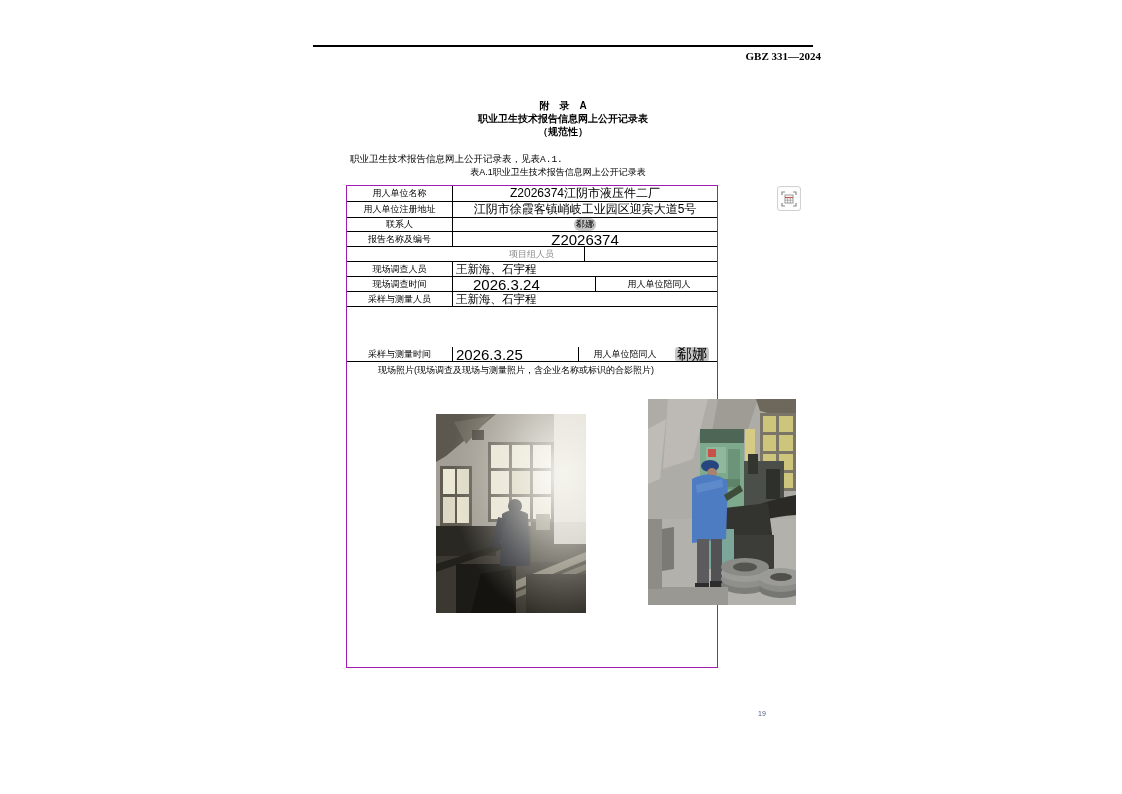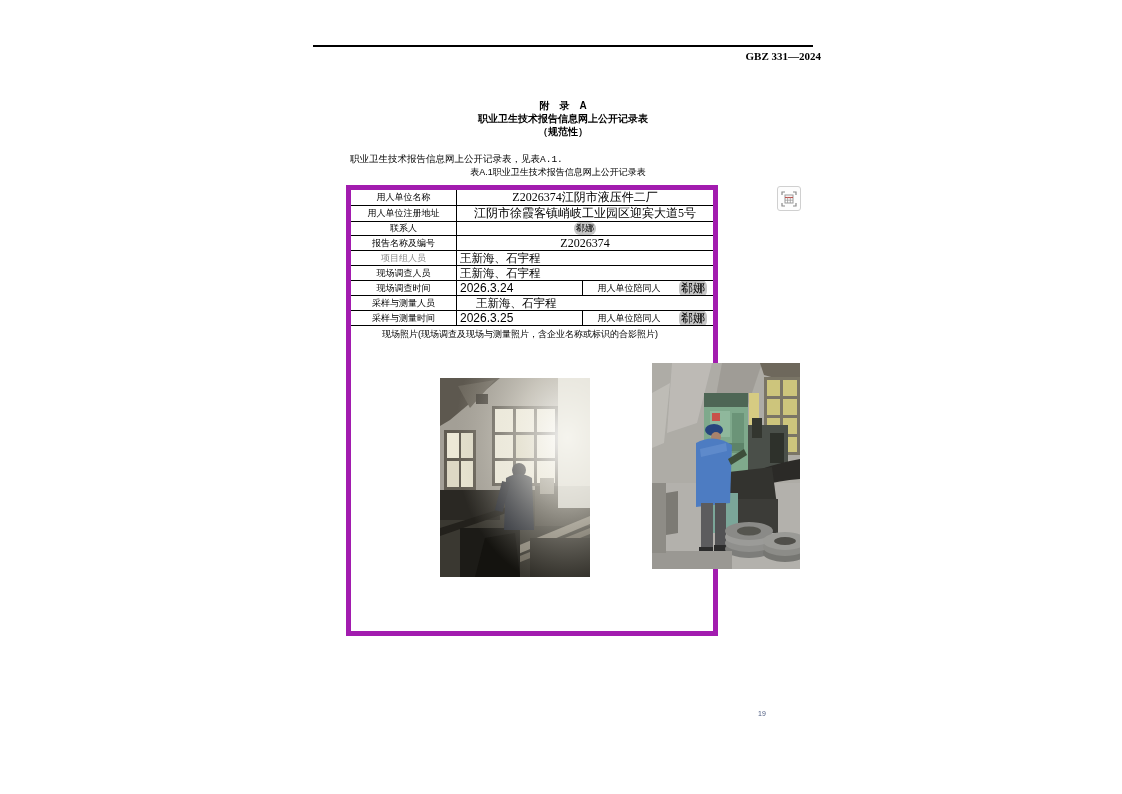--- a/index.html
+++ b/index.html
@@ -9,31 +9,31 @@
   .hr-top{position:absolute;left:313px;top:45px;width:500px;height:2px;background:#000;}
   .std-code{position:absolute;left:669px;top:50px;width:152px;text-align:right;
             font-family:"Liberation Serif","DejaVu Serif",serif;font-weight:bold;font-size:11px;}
   
   .titles{position:absolute;left:313px;top:99px;width:500px;text-align:center;line-height:13px;}
   .titles .t{font-weight:bold;font-size:10px;}
   .intro{position:absolute;left:350px;top:153px;font-size:9.5px;font-family:Liberation Mono, monospace;}
   .tbl-caption{position:absolute;left:346px;top:166px;width:424px;text-align:center;
                font-size:9px;font-weight:400;}
   
-  .tbl{position:absolute;left:346px;top:185px;width:372px;border:5px solid #a21caf;box-sizing:border-box;}
+  .tbl{position:absolute;left:346px;top:185px;width:372px;border:1px solid #a21caf;box-sizing:border-box;}
   .row{display:flex;border-bottom:1px solid #000;box-sizing:border-box;align-items:center;}
   .row:last-child{border-bottom:none;margin-left:28px;}
   .cell{box-sizing:border-box;height:100%;display:flex;align-items:center;overflow:hidden;}
   .lbl{width:106px;border-right:1px solid #000;justify-content:center;font-size:9px;flex:none;}
-  .val{flex:1;justify-content:center;font-family:Liberation Serif, serif;}
+  .val{flex:1;justify-content:center;}
   .val.left{justify-content:flex-start;padding-left:3px;}
   .val-mid{width:126px;flex:none;border-right:1px solid #000;justify-content:flex-start;padding-left:3px;}
   .comp-lbl{width:92px;flex:none;justify-content:center;font-size:9px;}
   .comp-val{flex:1;justify-content:flex-start;padding-left:4px;}
-  .fs12{font-size:12px;}.fs115{font-size:11.5px;}.fs11{font-size:12px;}.fs9{font-size:9px;}
+  .fs12{font-size:12px;}.fs115{font-size:11.5px;}.fs11{font-size:15px;}.fs9{font-size:9px;}
   .gray-label{color:#8a8a8a;}
   .field-shade{background:#c6c6c6;padding:0 2px;border-radius:6px;}
   
   .photo-row{position:relative;display:block;height:305px;}
   .photo-note{position:absolute;left:3px;top:2px;font-size:9px;}
   .photo{position:absolute;display:block;}
   .photo-left{left:61px;top:52px;width:150px;height:199px;}
   .photo-right{left:273px;top:37px;width:148px;height:206px;}
   
   .tool-btn{position:absolute;left:777px;top:186px;width:24px;height:25px;background:#fdfdfd;
@@ -77,45 +77,45 @@
       <div class="cell val fs9">
         <span class="field-shade">郗娜</span>
       </div>
     </div>
 
     <div class="row" style="height:15px;">
       <div class="cell lbl">报告名称及编号</div>
       <div class="cell val fs11">Z2026374</div>
     </div>
 
-    <div class="row" style="height:15px;">
+    <div class="row" style="height:15px;flex-direction:column;">
       <div class="cell lbl gray-label">项目组人员</div>
       <div class="cell val left fs115">王新海、石宇程</div>
     </div>
 
     <div class="row" style="height:15px;">
       <div class="cell lbl">现场调查人员</div>
       <div class="cell val left fs115">王新海、石宇程</div>
     </div>
 
-    <div class="row" style="height:15px;">
+    <div class="row" style="height:15px;gap:17px;">
       <div class="cell lbl">现场调查时间</div>
       <div class="cell val-mid fs11">2026.3.24</div>
       <div class="cell comp-lbl">用人单位陪同人</div>
       <div class="cell comp-val fs11">
         <span class="field-shade">郗娜</span>
       </div>
     </div>
 
-    <div class="row" style="height:15px;gap:16px;">
+    <div class="row" style="height:15px;">
       <div class="cell lbl">采样与测量人员</div>
       <div class="cell val left fs115">王新海、石宇程</div>
     </div>
 
-    <div class="row" style="height:15px;">
+    <div class="row" style="height:15px;margin-top:40px;">
       <div class="cell lbl">采样与测量时间</div>
       <div class="cell val-mid fs11">2026.3.25</div>
       <div class="cell comp-lbl">用人单位陪同人</div>
       <div class="cell comp-val fs11">
         <span class="field-shade">郗娜</span>
       </div>
     </div>
 
     <div class="row photo-row">
       <div class="photo-note">现场照片(现场调查及现场与测量照片，含企业名称或标识的合影照片)</div>

